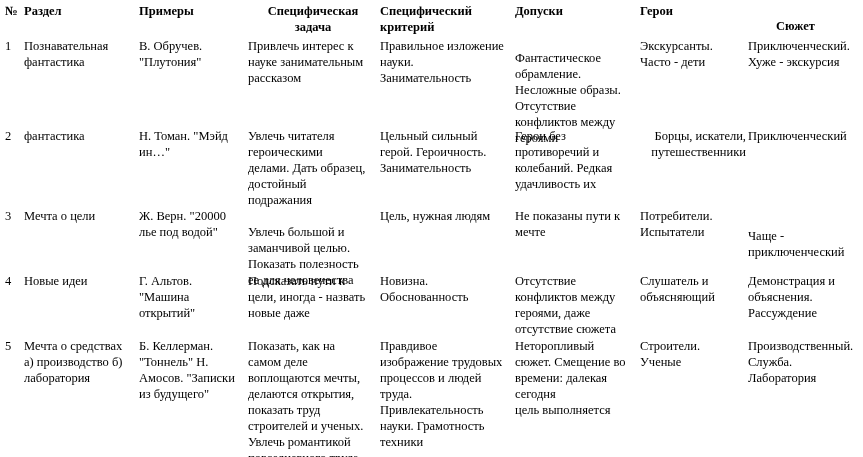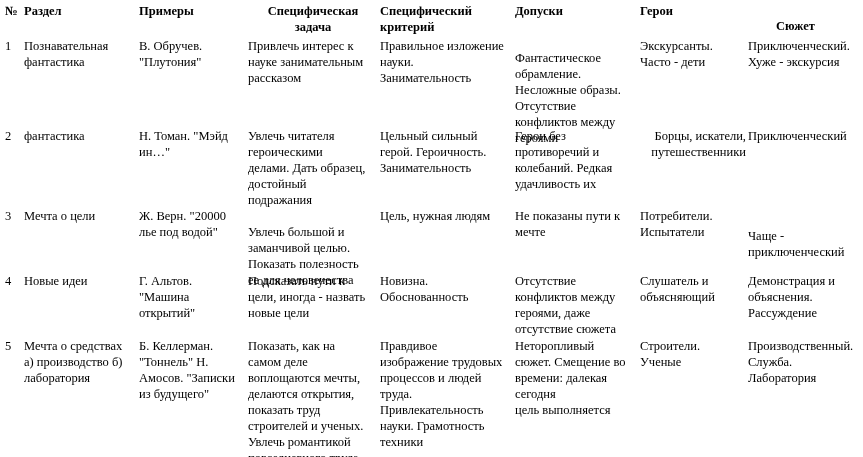--- a/index.html
+++ b/index.html
@@ -157,21 +157,21 @@
       <span class="line">Новые идеи</span>
     </div>
     <div class="cell c2" style="top: 273px;">
       <span class="line">Г. Альтов.</span>
       <span class="line">"Машина</span>
       <span class="line">открытий"</span>
     </div>
     <div class="cell c3" style="top: 273px;">
       <span class="line">Подсказать пути к</span>
       <span class="line">цели, иногда - назвать</span>
-      <span class="line">новые цели</span>
+      <span class="line">новые даже</span>
     </div>
     <div class="cell c4" style="top: 273px;">
       <span class="line">Новизна.</span>
       <span class="line">Обоснованность</span>
     </div>
     <div class="cell c5" style="top: 273px;">
       <span class="line">Отсутствие</span>
       <span class="line">конфликтов между</span>
       <span class="line">героями, даже</span>
       <span class="line">отсутствие сюжета</span>

